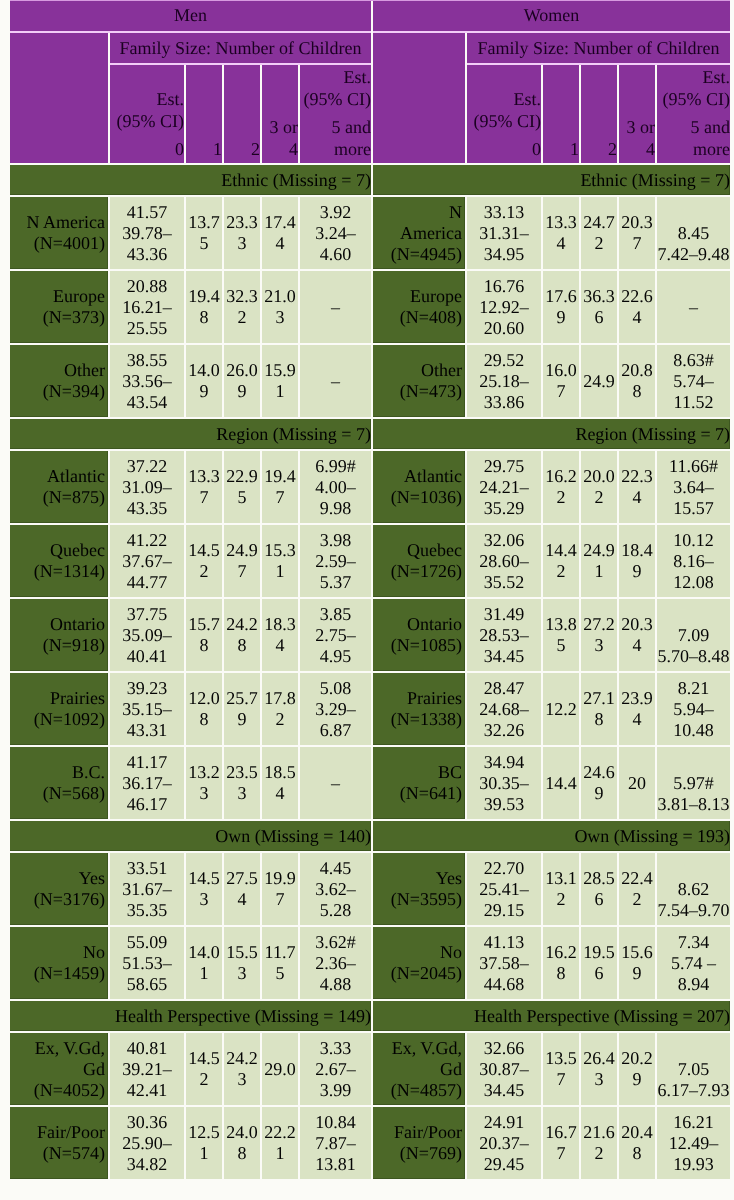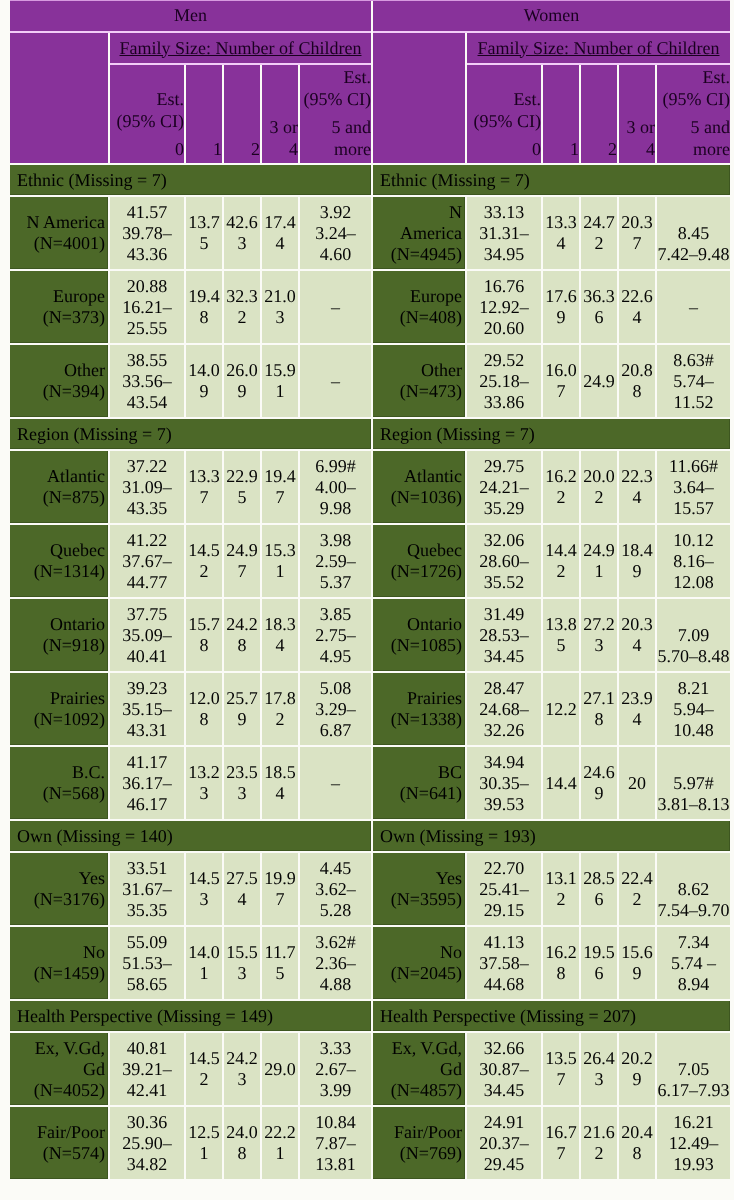--- a/index.html
+++ b/index.html
@@ -17,27 +17,27 @@
     width: 720px; table-layout: fixed;
     font-size: 18px; color: #1a0020;
   }
   table.stats td {
     padding: 0; vertical-align: middle; line-height: 21px;
     white-space: pre-line; box-sizing: border-box;
   }
   table.stats td.hdr { background: #88329a; text-align: center; }
   table.stats td.blank { background: #88329a; }
   table.stats td.grp { height: 31px; }
-  table.stats td.fam { height: 30px; text-decoration: underline; }
+  table.stats td.fam { height: 30px; }
   table.stats td.colh { height: 98px; line-height: 22px; vertical-align: bottom; padding-bottom: 3px; }
   table.stats td.colh span { display: block; text-align: right; }
   table.stats td.colh span.chdr-ci:empty { display: none; }
   table.stats td.colh span.chdr-n { margin-top: 6px; }
   table.stats td.sec {
-    background: #4c6828; color: #000000; text-align: left;
+    background: #4c6828; color: #000000; text-align: right;
     padding-left: 7px; height: 30px;
     box-shadow: inset -1px -1px 0 #3d5620;
   }
   table.stats td.rlbl {
     background: #4c6828; color: #000000; text-align: right; padding-right: 3px;
     box-shadow: inset -1px -1px 0 #3d5620;
   }
   table.stats td.cell { background: #dae3c4; text-align: center; color: #050505; }
   table.stats td.gapcol { background: #fbfbf7; width: 2px; }
   table.stats tr.gaprow td { background: #fbfbf7; padding: 0; height: 2px; line-height: 2px; font-size: 0; }
@@ -143,21 +143,21 @@
 <td class="rlbl" data-name="row-label-men">N America
 (N=4001)</td>
 <td class="gapcol" data-name="column-divider"></td>
 <td class="cell" data-name="data-cell-men">41.57
 39.78–
 43.36</td>
 <td class="gapcol" data-name="column-divider"></td>
 <td class="cell" data-name="data-cell-men">13.7
 5</td>
 <td class="gapcol" data-name="column-divider"></td>
-<td class="cell" data-name="data-cell-men">42.6
+<td class="cell" data-name="data-cell-men">23.3
 3</td>
 <td class="gapcol" data-name="column-divider"></td>
 <td class="cell" data-name="data-cell-men">17.4
 4</td>
 <td class="gapcol" data-name="column-divider"></td>
 <td class="cell" data-name="data-cell-men">3.92
 3.24–
 4.60</td>
 <td class="gapcol" data-name="group-divider"></td>
 <td class="rlbl" data-name="row-label-women">N

